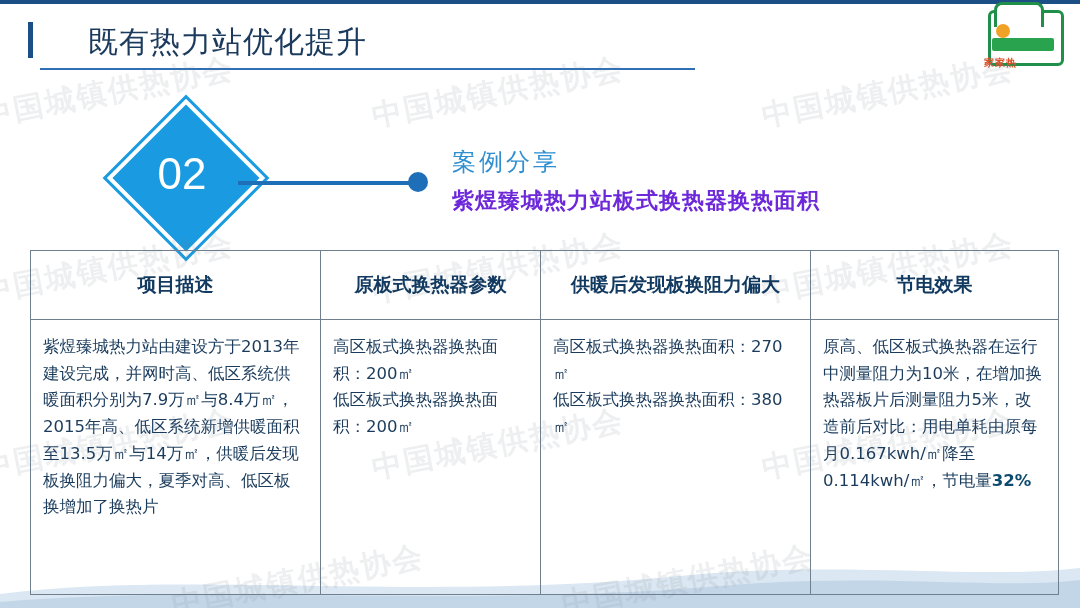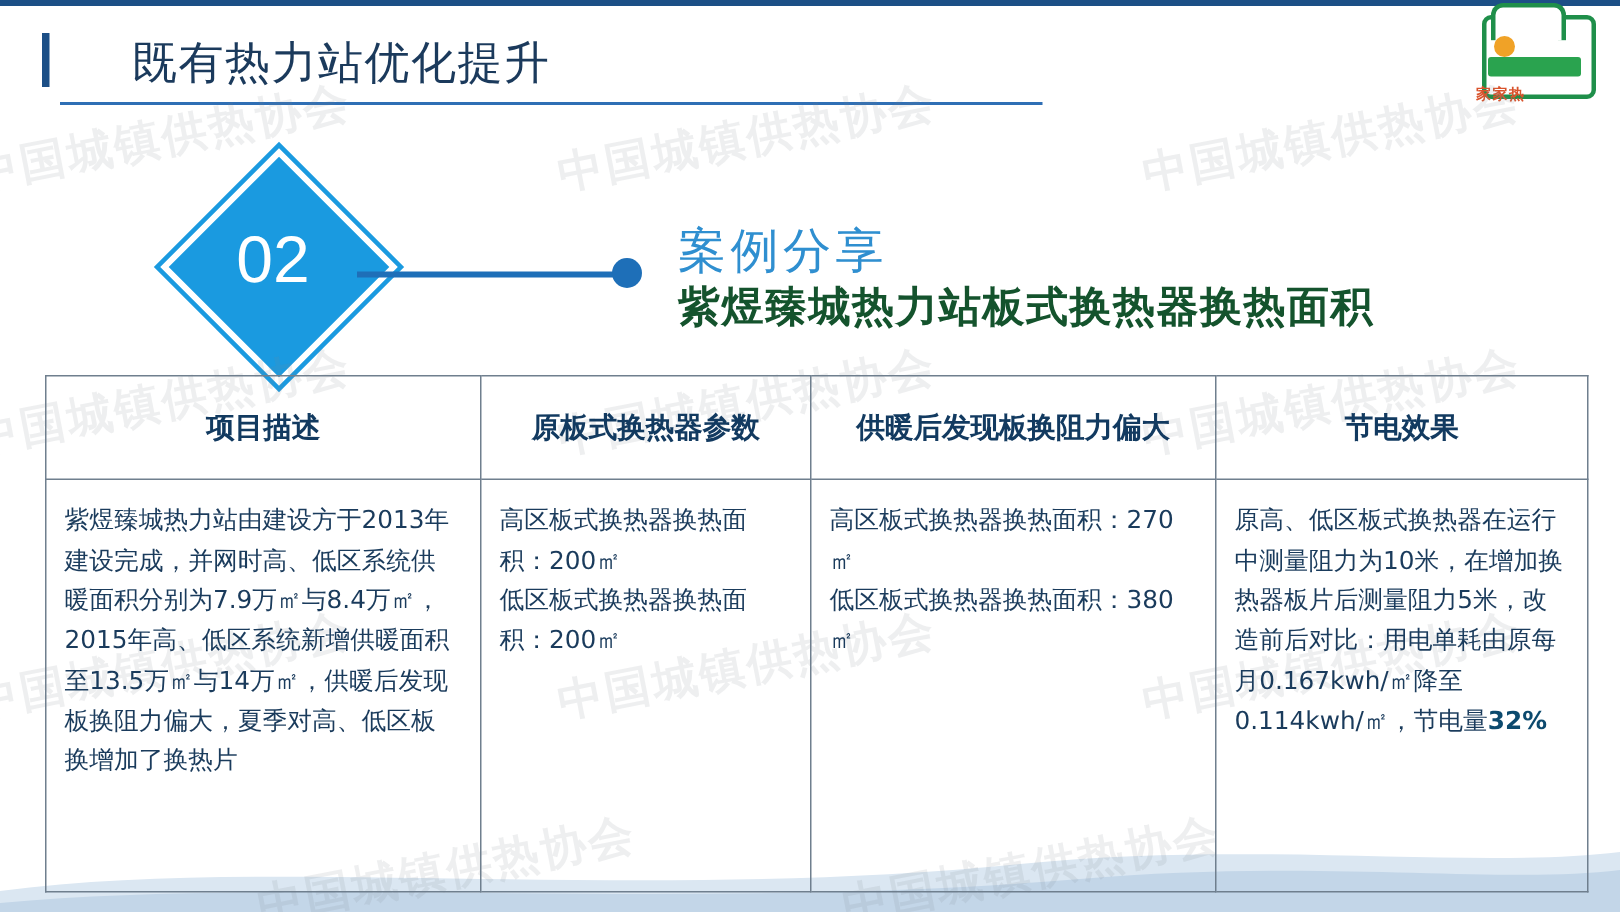--- a/index.html
+++ b/index.html
@@ -84,26 +84,26 @@
     text-align:right;
   }
   .connector{
     position:absolute;left:238px;top:181px;width:175px;height:4px;background:#1e6fb8;
   }
   .connector-dot{
     position:absolute;left:408px;top:172px;width:20px;height:20px;border-radius:50%;background:#1e6fb8;
   }
   .subtitle-1{
     position:absolute;left:452px;top:146px;
-    font-size:32px;color:#2f8fd0;letter-spacing:3px;
+    font-size:24px;color:#2f8fd0;letter-spacing:3px;
     font-family:"DejaVu Sans","Liberation Sans",sans-serif;
   }
   .subtitle-2{
     position:absolute;left:452px;top:186px;
-    font-size:28px;color:#14532d;font-weight:700;letter-spacing:1px;
+    font-size:22px;color:#6d28d9;font-weight:700;letter-spacing:1px;
     font-family:"DejaVu Sans","Liberation Sans",sans-serif;
   }
   
   .tbl{
     position:absolute;left:30px;top:250px;width:1028px;
     border-collapse:collapse;
     table-layout:fixed;
     background:transparent;
     z-index:6;
     border-radius:28px;

